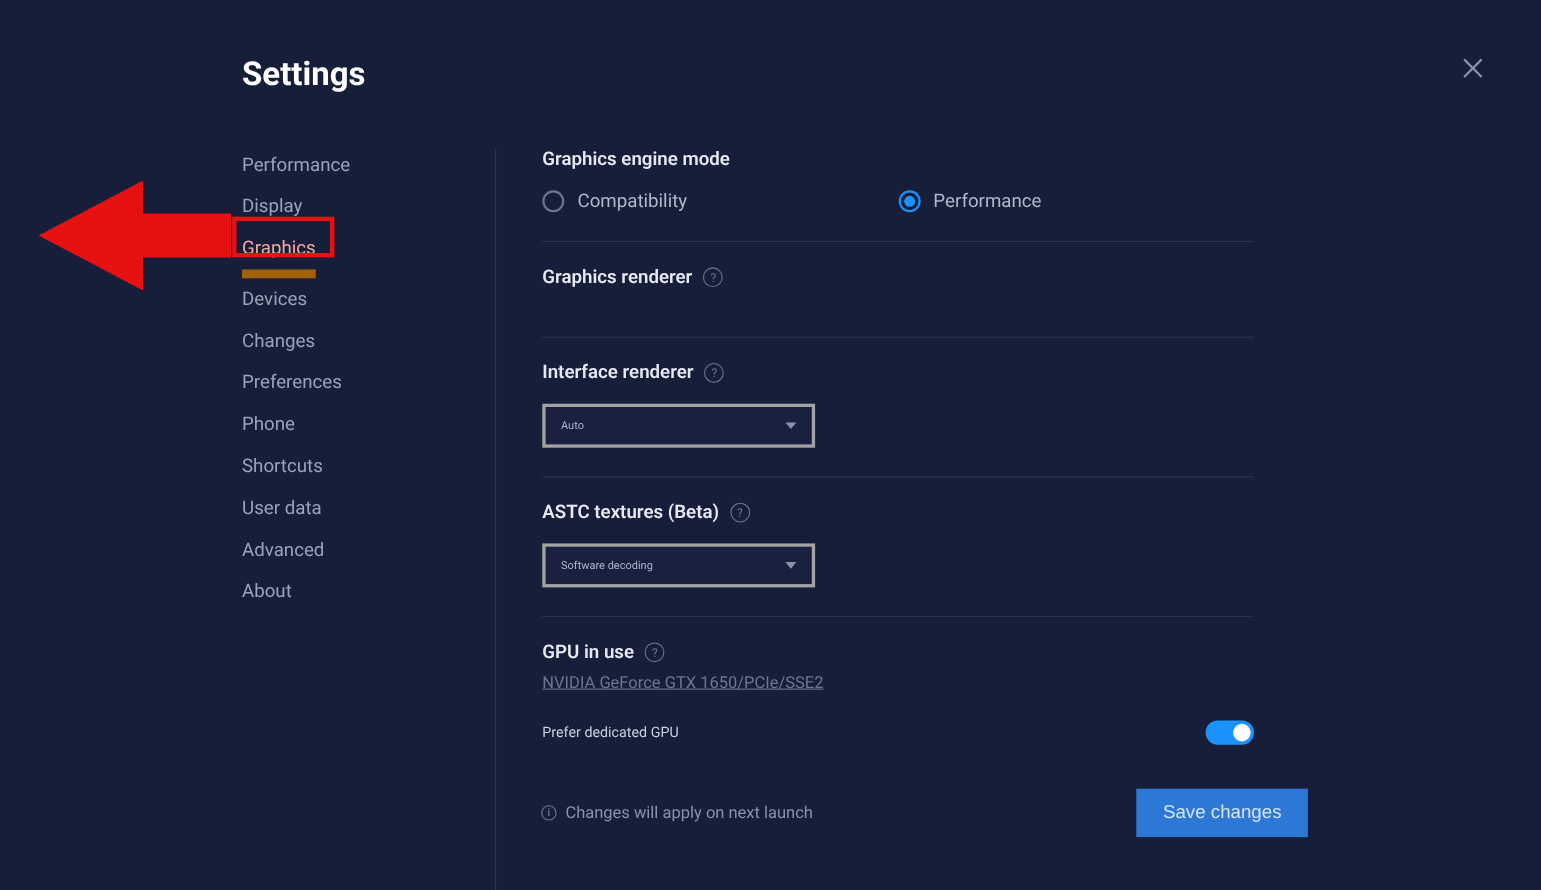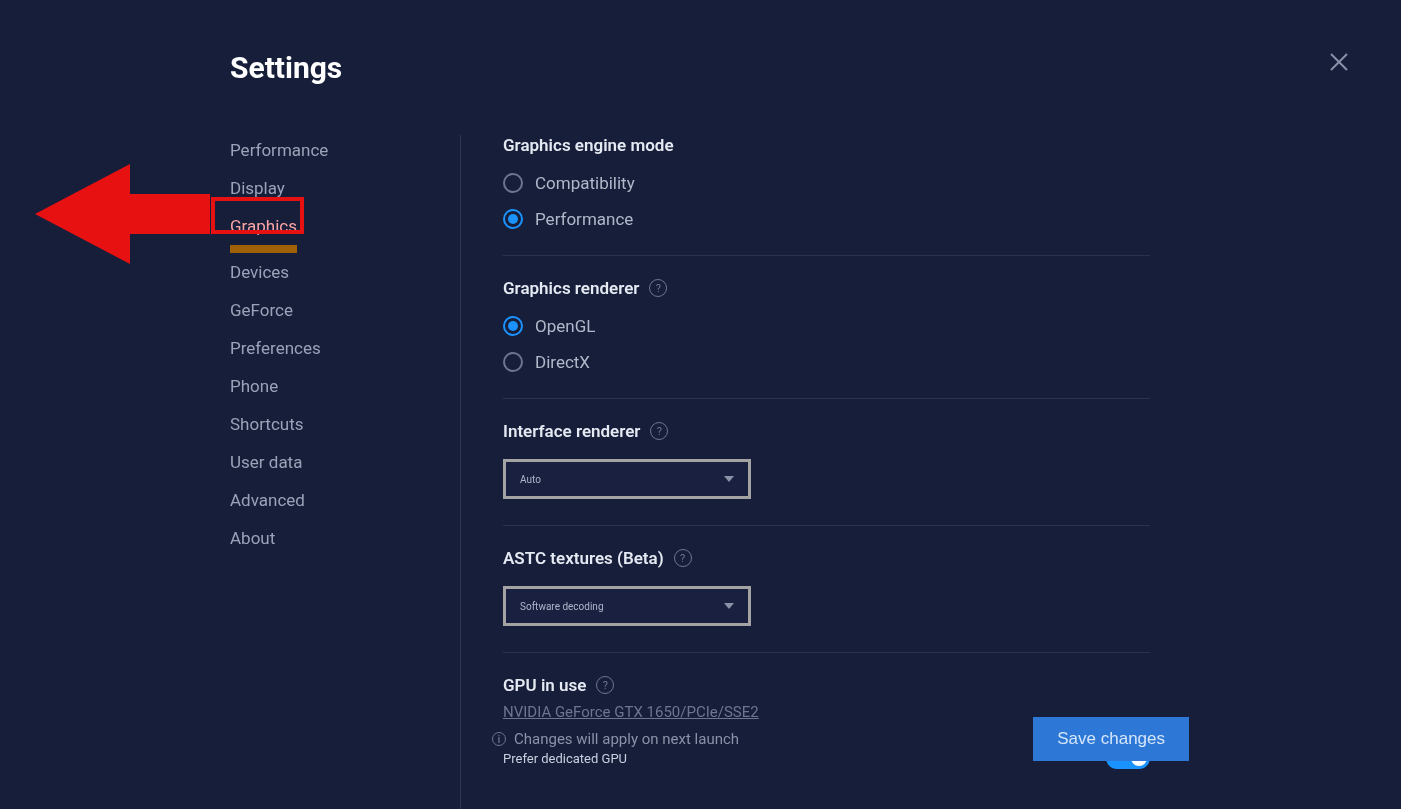--- a/index.html
+++ b/index.html
@@ -10,21 +10,20 @@
   font-family: -apple-system, BlinkMacSystemFont, "Segoe UI", Roboto, Arial, sans-serif;
   color: #b0b8c9;
   overflow: hidden;
   position: relative;
 }
 .container {
   display: flex;
   width: 100%;
   height: 100%;
   padding-top: 50px;
-  padding-left: 10px;
 }
 .close-btn {
   position: absolute;
   top: 50px;
   right: 50px;
   width: 24px;
   height: 24px;
   cursor: pointer;
   color: #8a92a8;
 }
@@ -90,21 +89,21 @@
 }
 .help-icon {
   width: 18px; height: 18px;
   border: 1.5px solid #6d7590;
   border-radius: 50%;
   display: inline-flex;
   align-items: center; justify-content: center;
   font-size: 11px; color: #6d7590;
   font-weight: normal;
 }
-.radio-row { display: flex; gap: 16px; flex-direction: column; }
+.radio-row { display: flex; gap: 0; }
 .radio-opt {
   display: flex;
   align-items: center;
   gap: 12px;
   width: 350px;
   cursor: pointer;
   font-size: 17px;
   color: #b0b8c9;
 }
 .radio {
@@ -213,21 +212,21 @@
 </div>
 
 <div class="container">
   <aside class="sidebar">
     <h1 class="page-title">Settings</h1>
     <ul class="nav">
       <li>Performance</li>
       <li>Display</li>
       <li class="active">Graphics</li>
       <li>Devices</li>
-      <li>GeForce</li>
+      <li>Changes</li>
       <li>Preferences</li>
       <li>Phone</li>
       <li>Shortcuts</li>
       <li>User data</li>
       <li>Advanced</li>
       <li>About</li>
     </ul>
   </aside>
 
   <main class="content">
@@ -244,30 +243,20 @@
           <span>Performance</span>
         </label>
       </div>
     </div>
 
     <div class="section">
       <div class="section-title">
         <span>Graphics renderer</span>
         <span class="help-icon">?</span>
       </div>
-      <div class="radio-row">
-        <label class="radio-opt">
-          <span class="radio checked"></span>
-          <span>OpenGL</span>
-        </label>
-        <label class="radio-opt">
-          <span class="radio"></span>
-          <span>DirectX</span>
-        </label>
-      </div>
     </div>
 
     <div class="section">
       <div class="section-title">
         <span>Interface renderer</span>
         <span class="help-icon">?</span>
       </div>
       <div class="select">
         <span>Auto</span>
         <span class="caret"></span>

